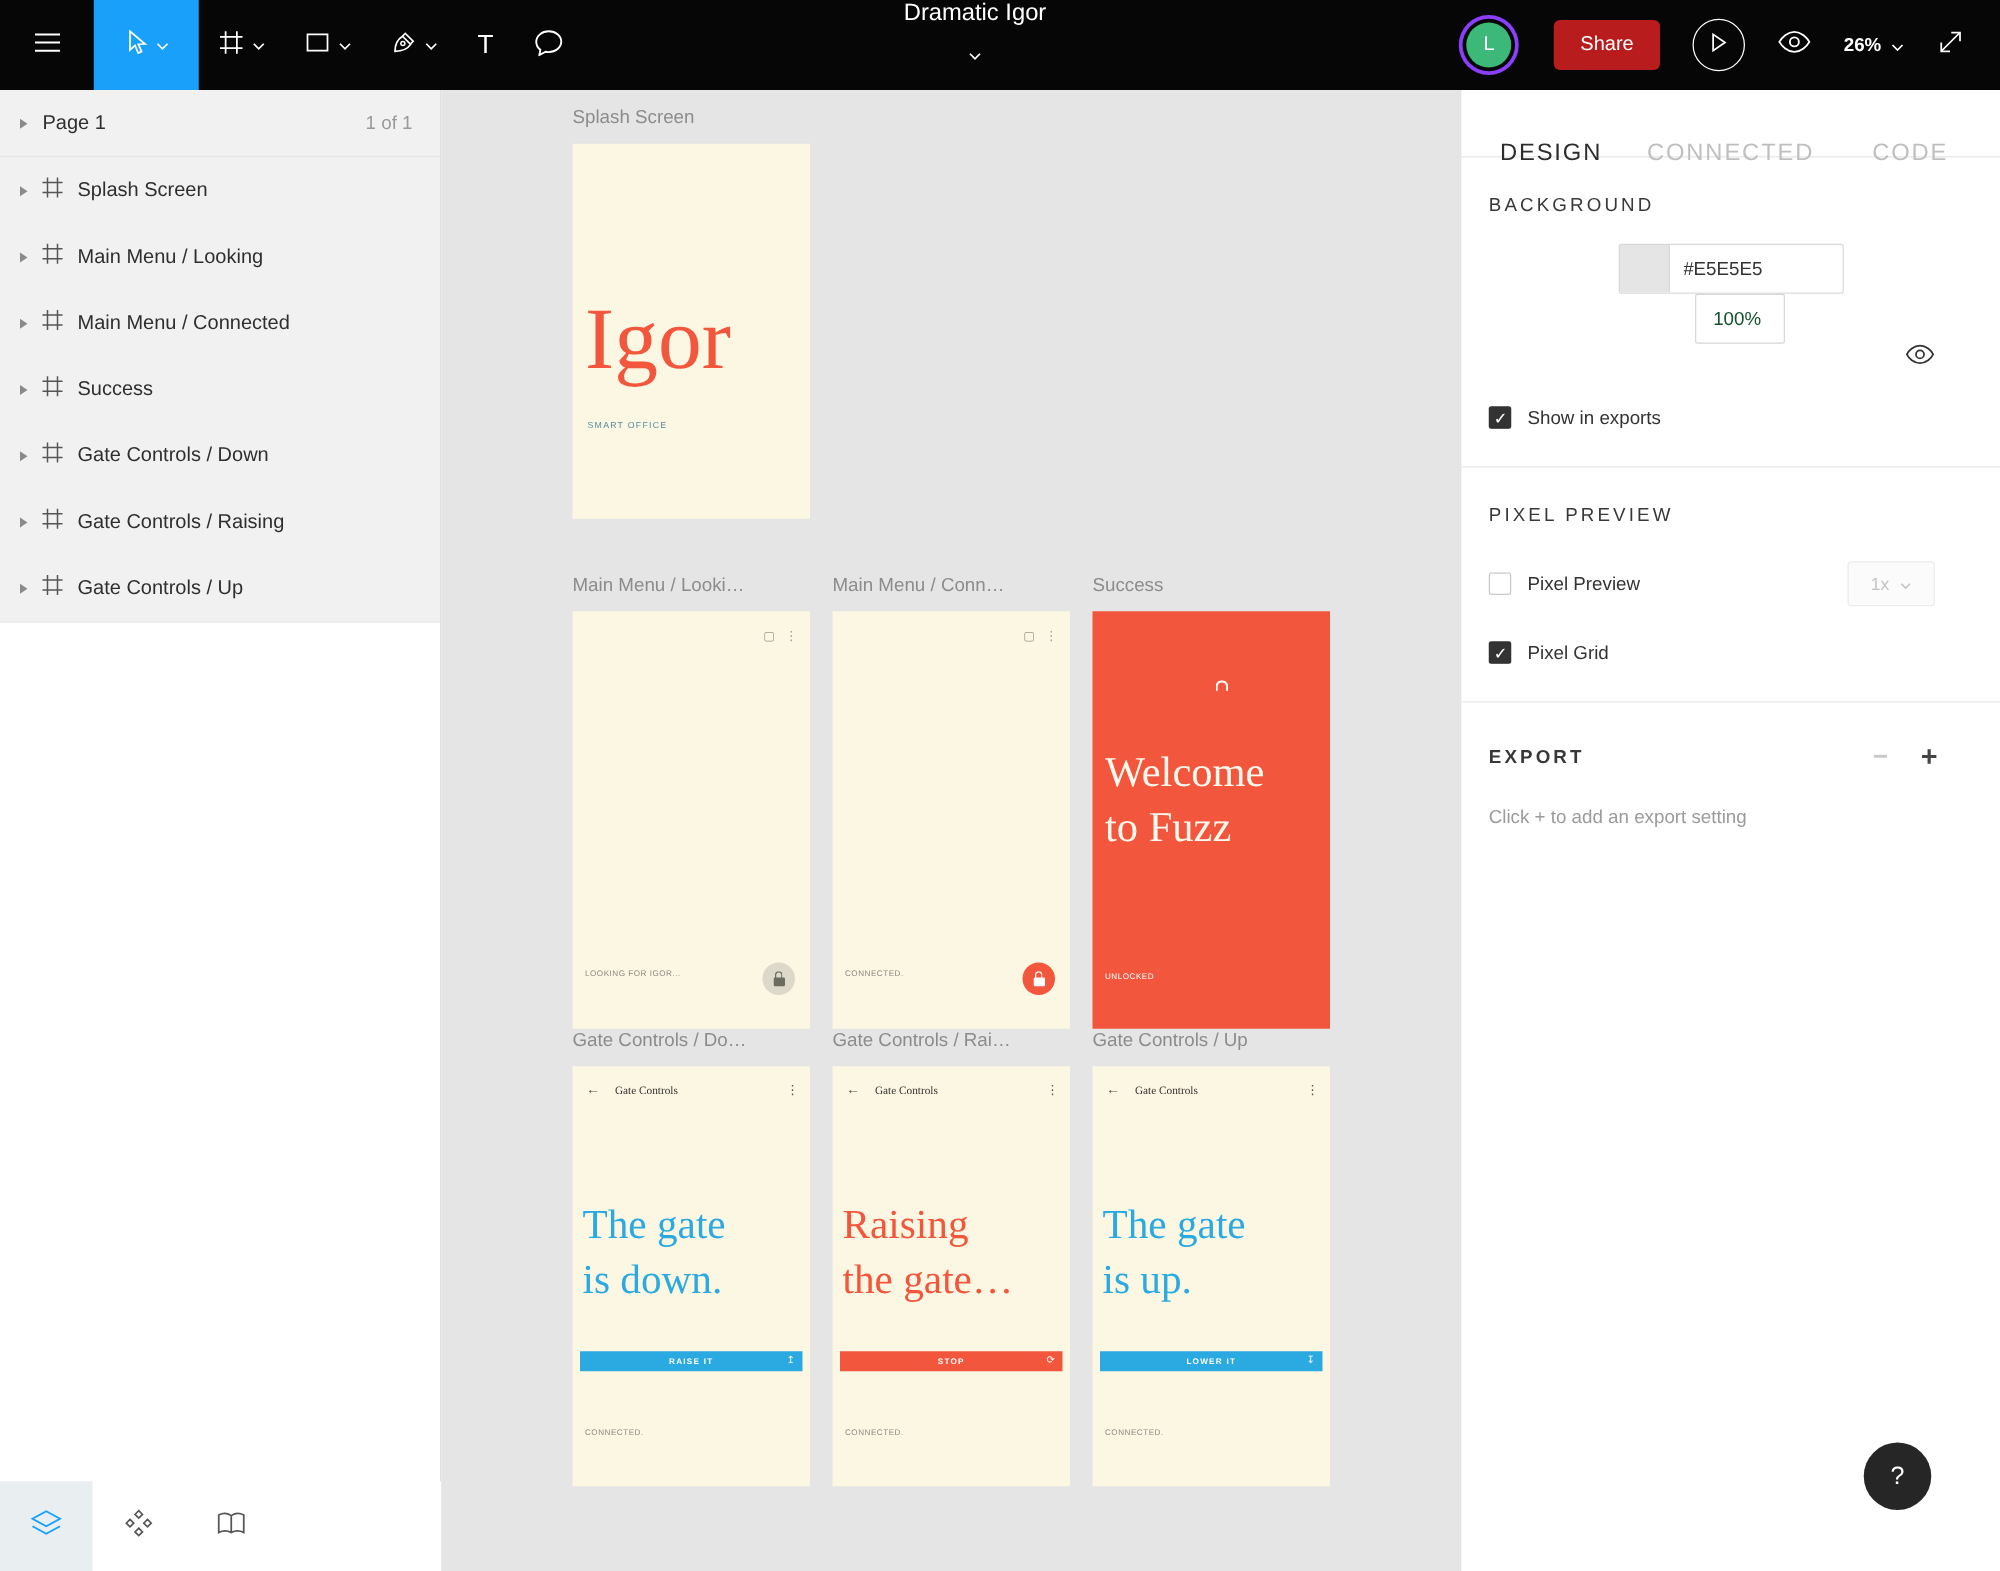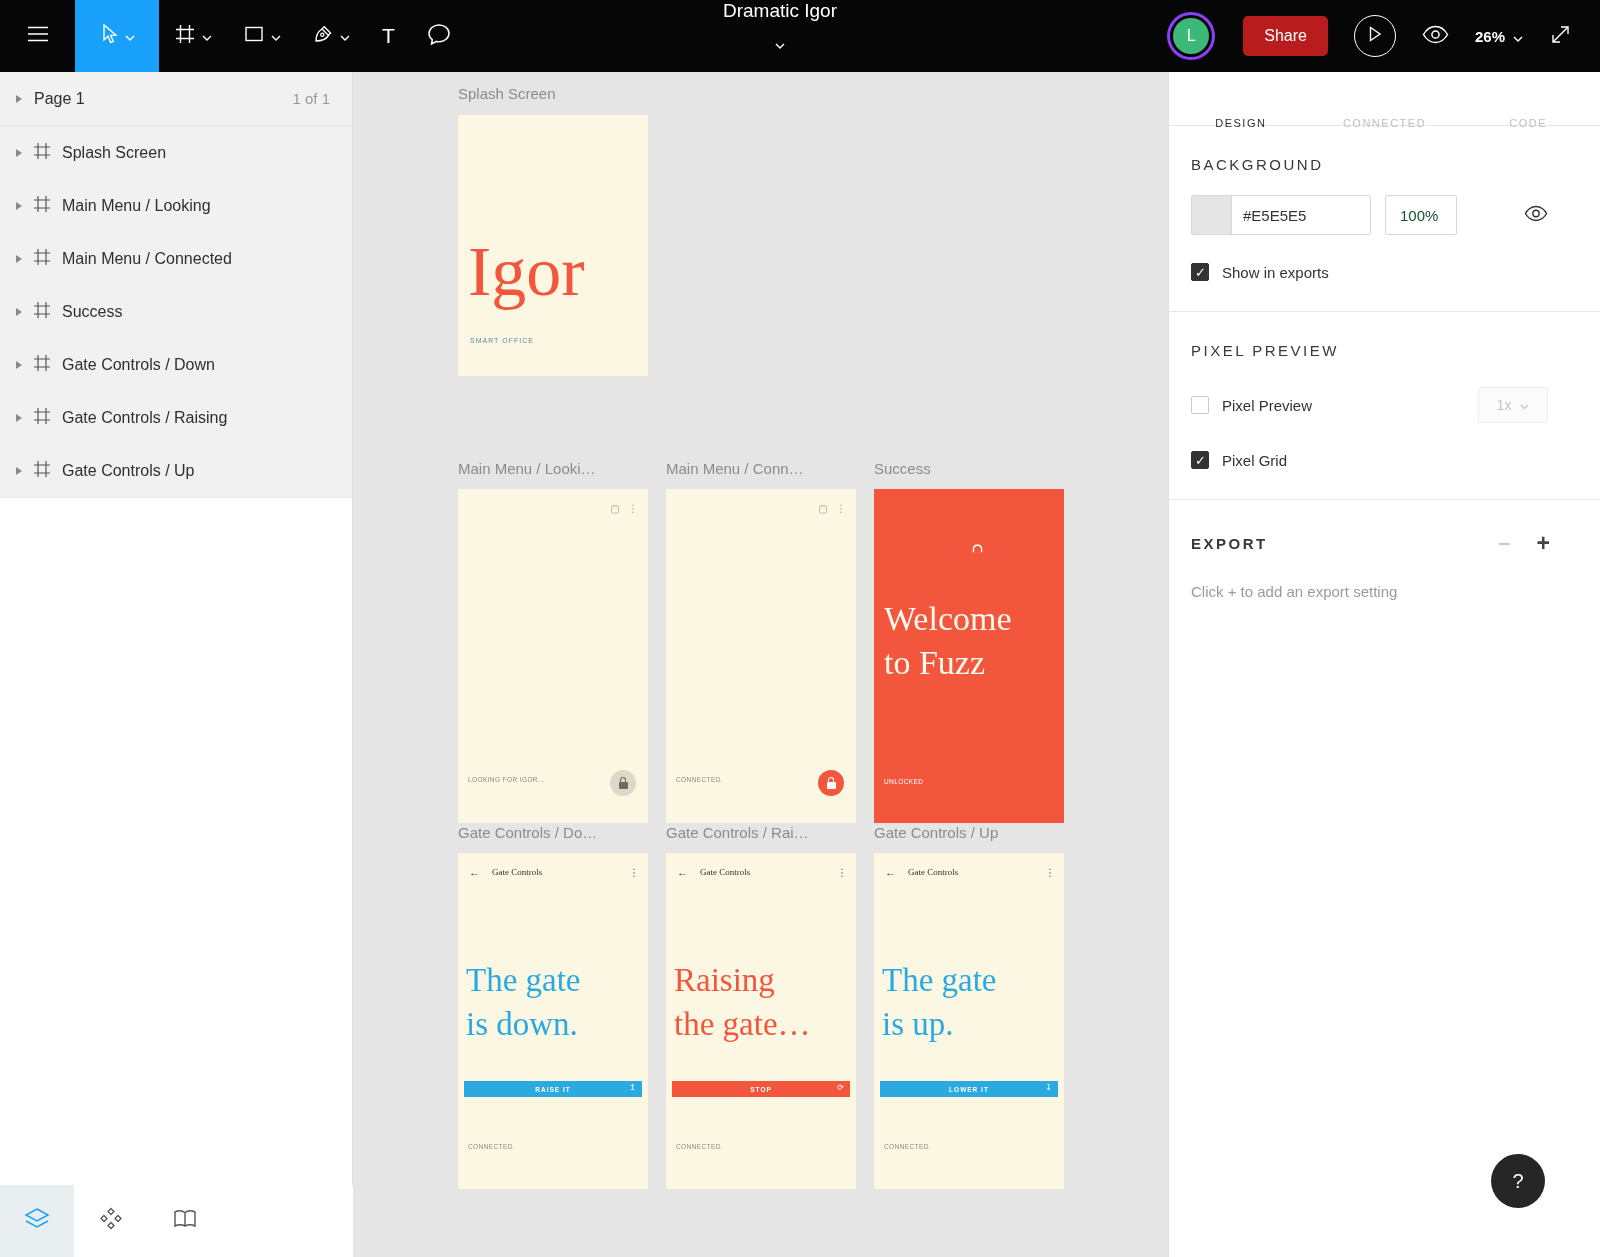--- a/index.html
+++ b/index.html
@@ -41,21 +41,21 @@
                     display:flex; }
   .sb-tile { width:74px; height:72px; display:flex; align-items:center; justify-content:center; cursor:pointer; }
   .sb-tile.active { background:#E9Eef1; }
 
   
   .canvas { position:absolute; left:353px; top:72px; width:815px; height:1185px; background:#E5E5E5; overflow:hidden; }
   .row-label { position:absolute; font-size:15px; color:#8C8C8C; white-space:nowrap; cursor:pointer; }
   .col1 { left:105px; } .col2 { left:313px; } .col3 { left:521px; }
   .lbl-r1 { top:13px; } .lbl-r2 { top:388px; } .lbl-r3 { top:752px; }
   .frame { position:absolute; width:190px; background:#FCF7E2; }
-  .fr-r1 { top:43px; height:261px; }
+  .fr-r1 { top:43px; height:300px; }
   .fr-r2 { top:417px; height:334px; }
   .fr-r3 { top:781px; height:336px; }
   .coral-bg { background:#F2563C; }
 
   .igor { position:absolute; left:10px; top:122px; font-family:"Liberation Serif",serif;
           font-size:70px; line-height:1; color:#F2563C; }
   .smart-office { position:absolute; left:12px; top:222px; font-size:7px; letter-spacing:1px; color:#5B8BA0; }
 
   .mf-icons { position:absolute; top:14px; right:10px; display:flex; align-items:center; gap:8px;
               color:#9a9a90; font-size:10px; }
@@ -83,26 +83,26 @@
            align-items:center; justify-content:center; color:#fff; cursor:pointer; }
   .g-btn.blue { background:#2BA9E1; } .g-btn.coral { background:#F2563C; }
   .g-btn-label { font-size:6.5px; letter-spacing:1px; font-weight:bold; }
   .g-btn-icon { position:absolute; right:6px; font-size:8px; top:2px; }
   .g-status { position:absolute; left:10px; top:290px; font-size:6.5px; letter-spacing:.4px; color:#8a8a80; }
 
   
   .panel { position:absolute; left:1168px; top:72px; width:432px; height:1185px; background:#fff;
            border-left:1px solid #E2E2E2; }
   .tabs { display:flex; height:54px; border-bottom:1px solid #E6E6E6; }
-  .tab { flex:1; display:flex; align-items:center; justify-content:center; font-size:11px;
+  .tab { flex:1; display:flex; align-items:center; justify-content:center; font-size:19px;
          letter-spacing:1.5px; color:#BFBFBF; cursor:pointer;margin-top:48px; }
   .tab.active { color:#2c2c2c; }
   .section { padding:0 22px; }
   .sec-heading { margin-top:30px; font-size:15px; letter-spacing:2.5px; color:#383838; }
-  .bg-row { margin-top:22px; display:flex; align-items:center; }
+  .bg-row { margin-top:22px; display:flex; align-items:center;flex-direction:column; }
   .color-input { display:flex; height:40px; border:1px solid #D8D8D8; border-radius:2px; overflow:hidden; }
   .swatch { width:40px; background:#E5E5E5; border-right:1px solid #D8D8D8; cursor:pointer; }
   .hex-input { width:138px; border:none; outline:none; padding:0 11px; font-size:15px; color:#333; font-family:inherit; }
   .opacity-input { margin-left:14px; width:72px; height:40px; border:1px solid #D8D8D8; border-radius:2px;
                    padding:0 14px; font-size:15px; color:#14532d; font-family:inherit; outline:none; }
   .eye-btn { margin-left:auto; margin-right:30px; cursor:pointer; display:flex; }
   .check-row { margin-top:28px; display:flex; align-items:center; gap:13px; font-size:15px; color:#333; }
   .checkbox { width:18px; height:18px; border-radius:2px; border:1px solid #C9C9C9; background:#fff;
               position:relative; cursor:pointer; flex:none; }
   .checkbox.checked { background:#333; border-color:#333; }

